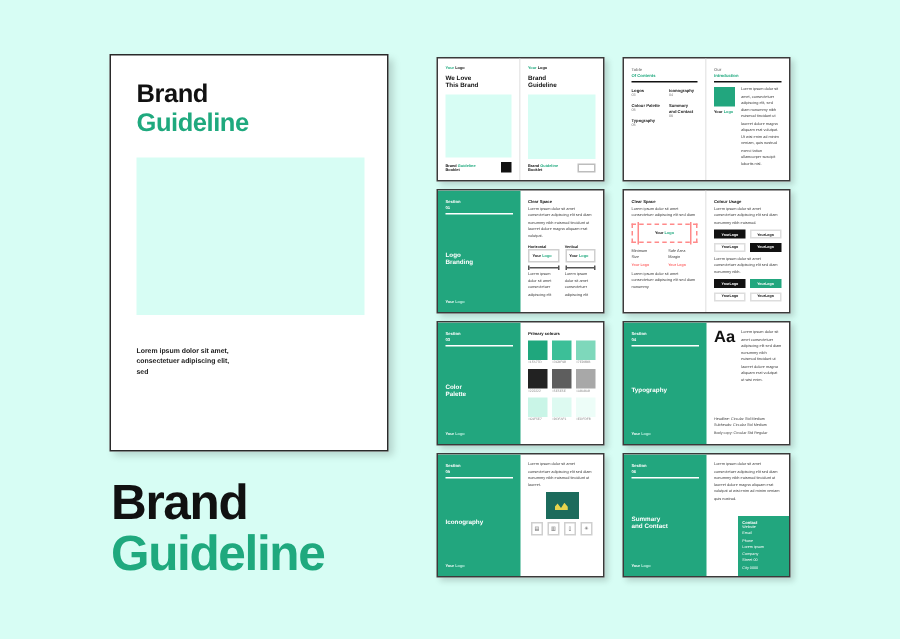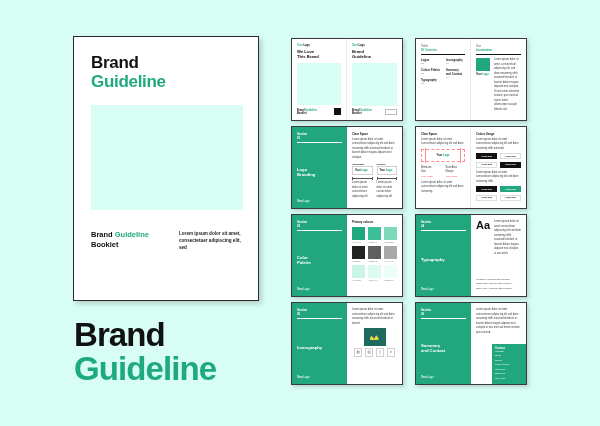--- a/index.html
+++ b/index.html
@@ -122,24 +122,20 @@
 
 <div class="stage">
 
   <div class="cover">
     <div class="cov-h1">
       <span>Brand</span>
       <span class="g">Guideline</span>
     </div>
     <div class="cov-block"></div>
     <div class="cov-foot">
-      <div class="cov-foot-l">
-        <span>Brand </span><span class="g">Guideline</span><br>
-        <span>Booklet</span>
-      </div>
       <div class="cov-foot-r">Lorem ipsum dolor sit amet, consectetuer adipiscing elit, sed</div>
     </div>
   </div>
 
   <div class="bigtitle">
     <div class="l1">Brand</div>
     <div class="l2">Guideline</div>
   </div>
 
   <div class="grid">

